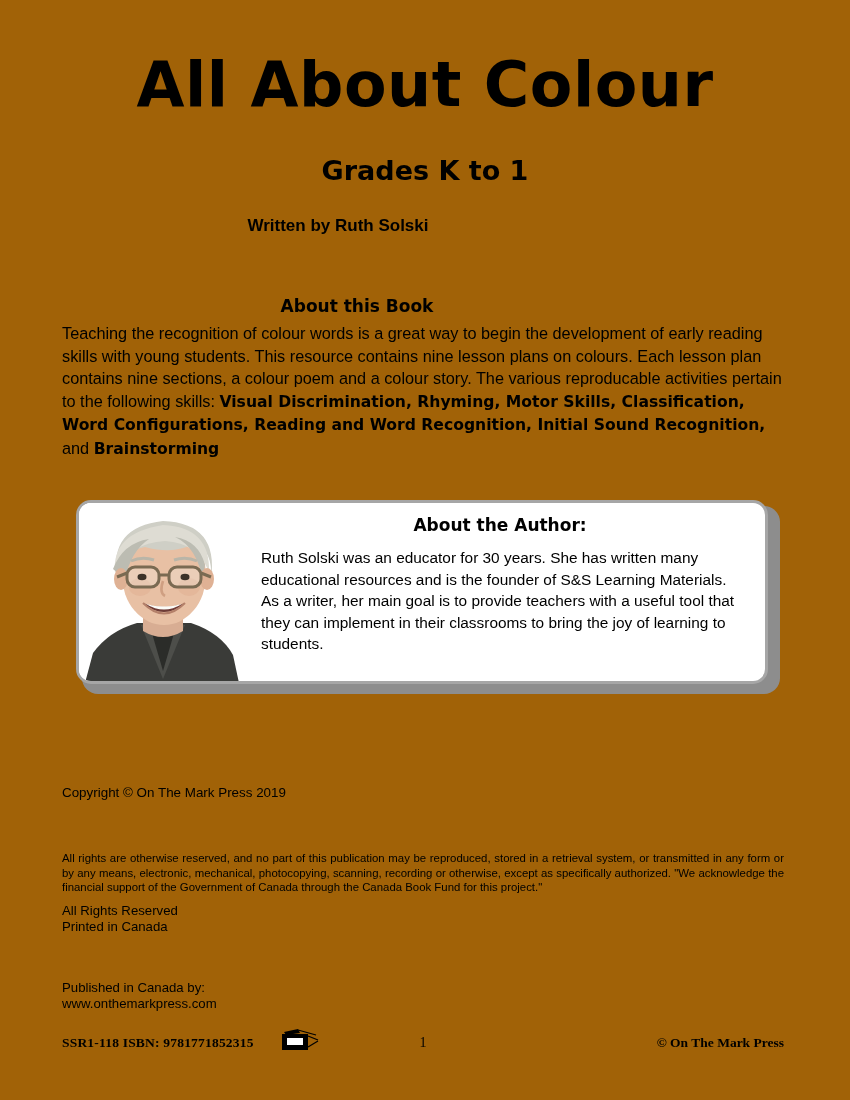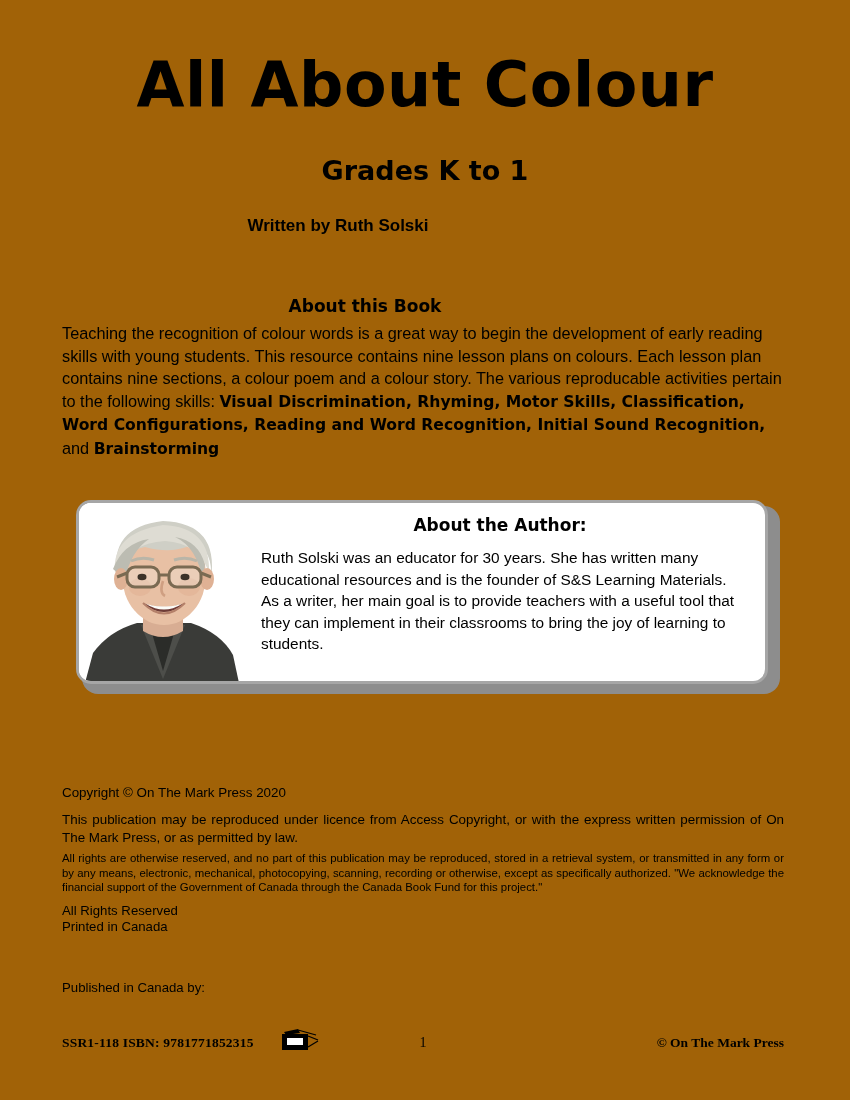--- a/index.html
+++ b/index.html
@@ -55,21 +55,21 @@
     text-align: center;
     font-size: 17px;
     font-weight: bold;
     font-family: "Liberation Sans", sans-serif;
   }
 
   
   .about-head {
     position: absolute;
     top: 296px;
-    left: 12px;
+    left: 4px;
     width: 706px;
     text-align: center;
     font-size: 17px;
     font-weight: bold;
     font-family: "DejaVu Sans", sans-serif;
   }
   .about-body {
     position: absolute;
     top: 322px;
     left: 62px;
@@ -289,33 +289,33 @@
       </svg>
     </div>
 
     <div class="author-text">
       <div class="author-title">About the Author:</div>
       <div class="author-bio">Ruth Solski was an educator for 30 years. She has written many educational resources and is the founder of S&amp;S Learning Materials. As a writer, her main goal is to provide teachers with a useful tool that they can implement in their classrooms to bring the joy of learning to students.</div>
     </div>
 
   </div>
 
-  <div class="copyright-line">Copyright © On The Mark Press 2020</div>
-
-  <div class="legal-1">This publication may be reproduced under licence from Access Copyright, or with the express written permission of On The Mark Press, or as permitted by law.</div>
+  <div class="copyright-line">Copyright © On The Mark Press 2019</div>
+
 
   <div class="legal-2">All rights are otherwise reserved, and no part of this publication may be reproduced, stored in a retrieval system, or transmitted in any form or by any means, electronic, mechanical, photocopying, scanning, recording or otherwise, except as specifically authorized. "We acknowledge the financial support of the Government of Canada through the Canada Book Fund for this project."</div>
 
   <div class="rights">
     <div>All Rights Reserved</div>
     <div>Printed in Canada</div>
   </div>
 
   <div class="publisher">
     <div>Published in Canada by:</div>
+    <div>www.onthemarkpress.com</div>
   </div>
 
   <div class="footer">
     <div class="footer-left">SSR1-118  ISBN: 9781771852315</div>
 
     <div class="footer-icon">
       <svg width="44" height="26" viewBox="0 0 44 26">
         <path d="M4 7 L30 7 L30 23 L4 23 Z" fill="#000000"></path>
         <rect x="9" y="11" width="16" height="7" fill="#ffffff"></rect>
         <path d="M6 5 L20 2 L22 6 L8 8 Z" fill="#000000"></path>

